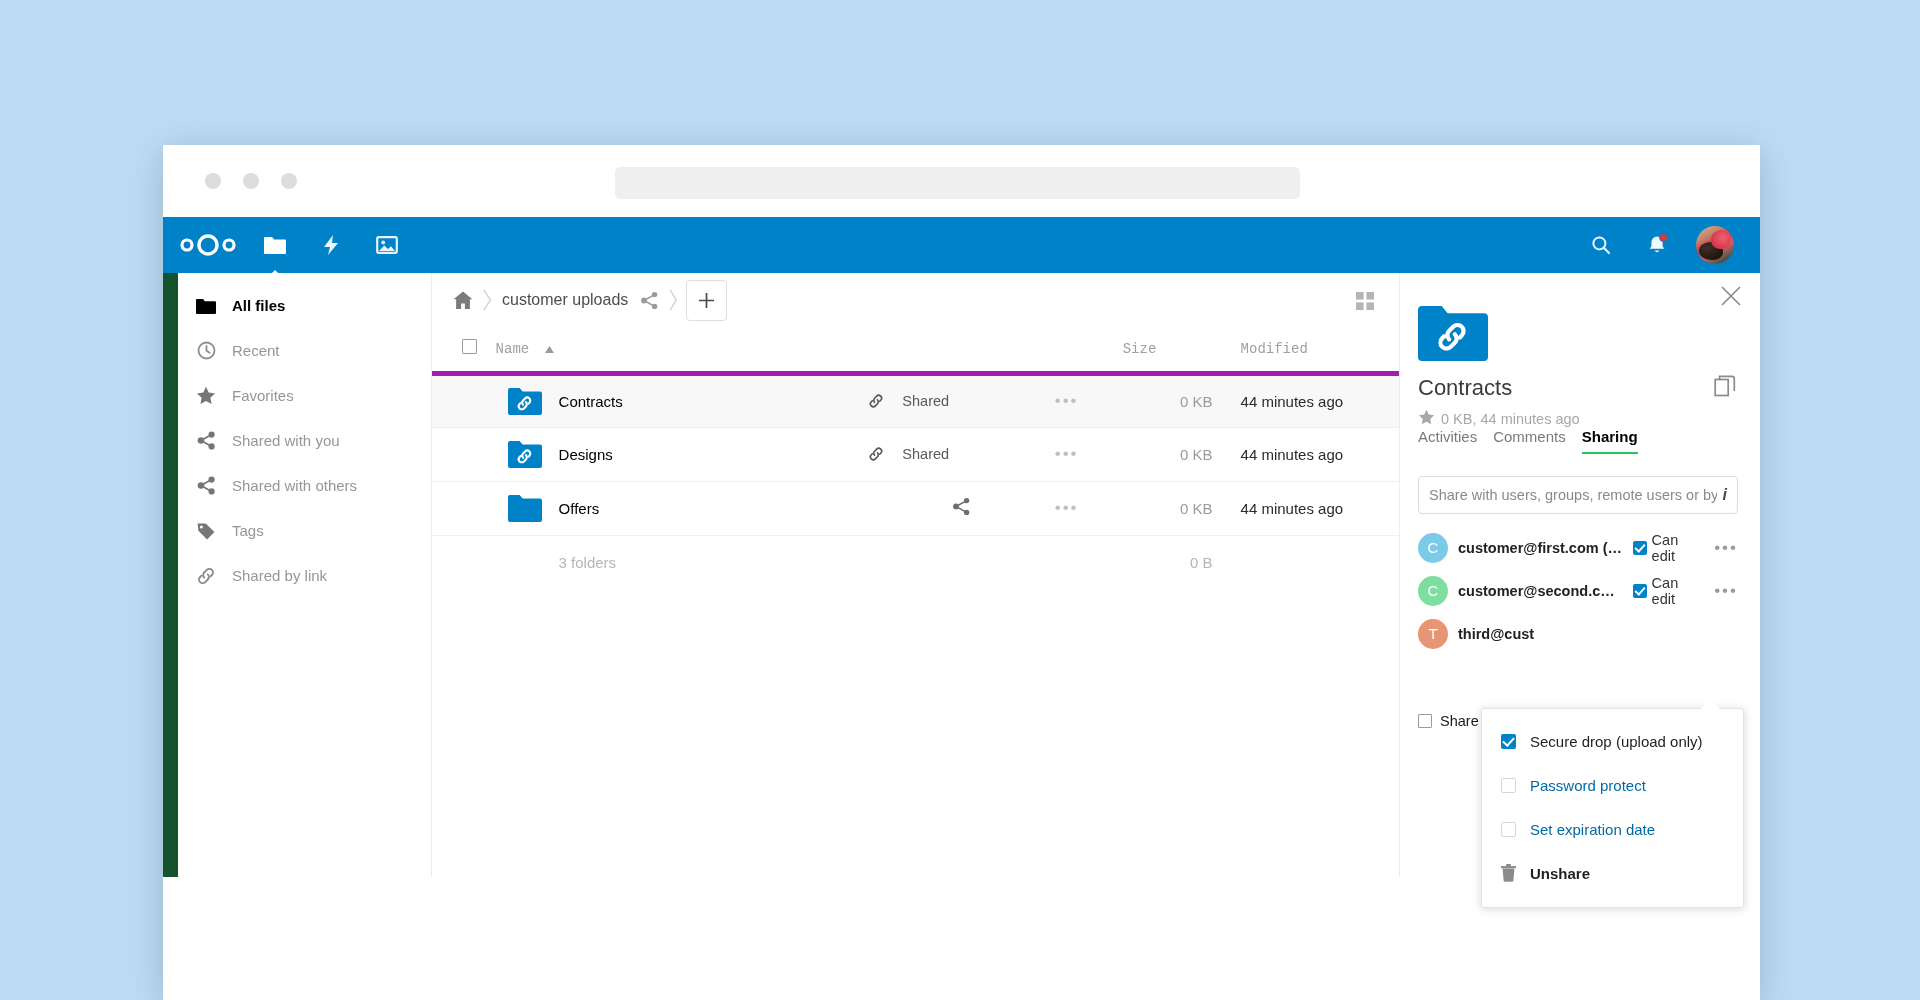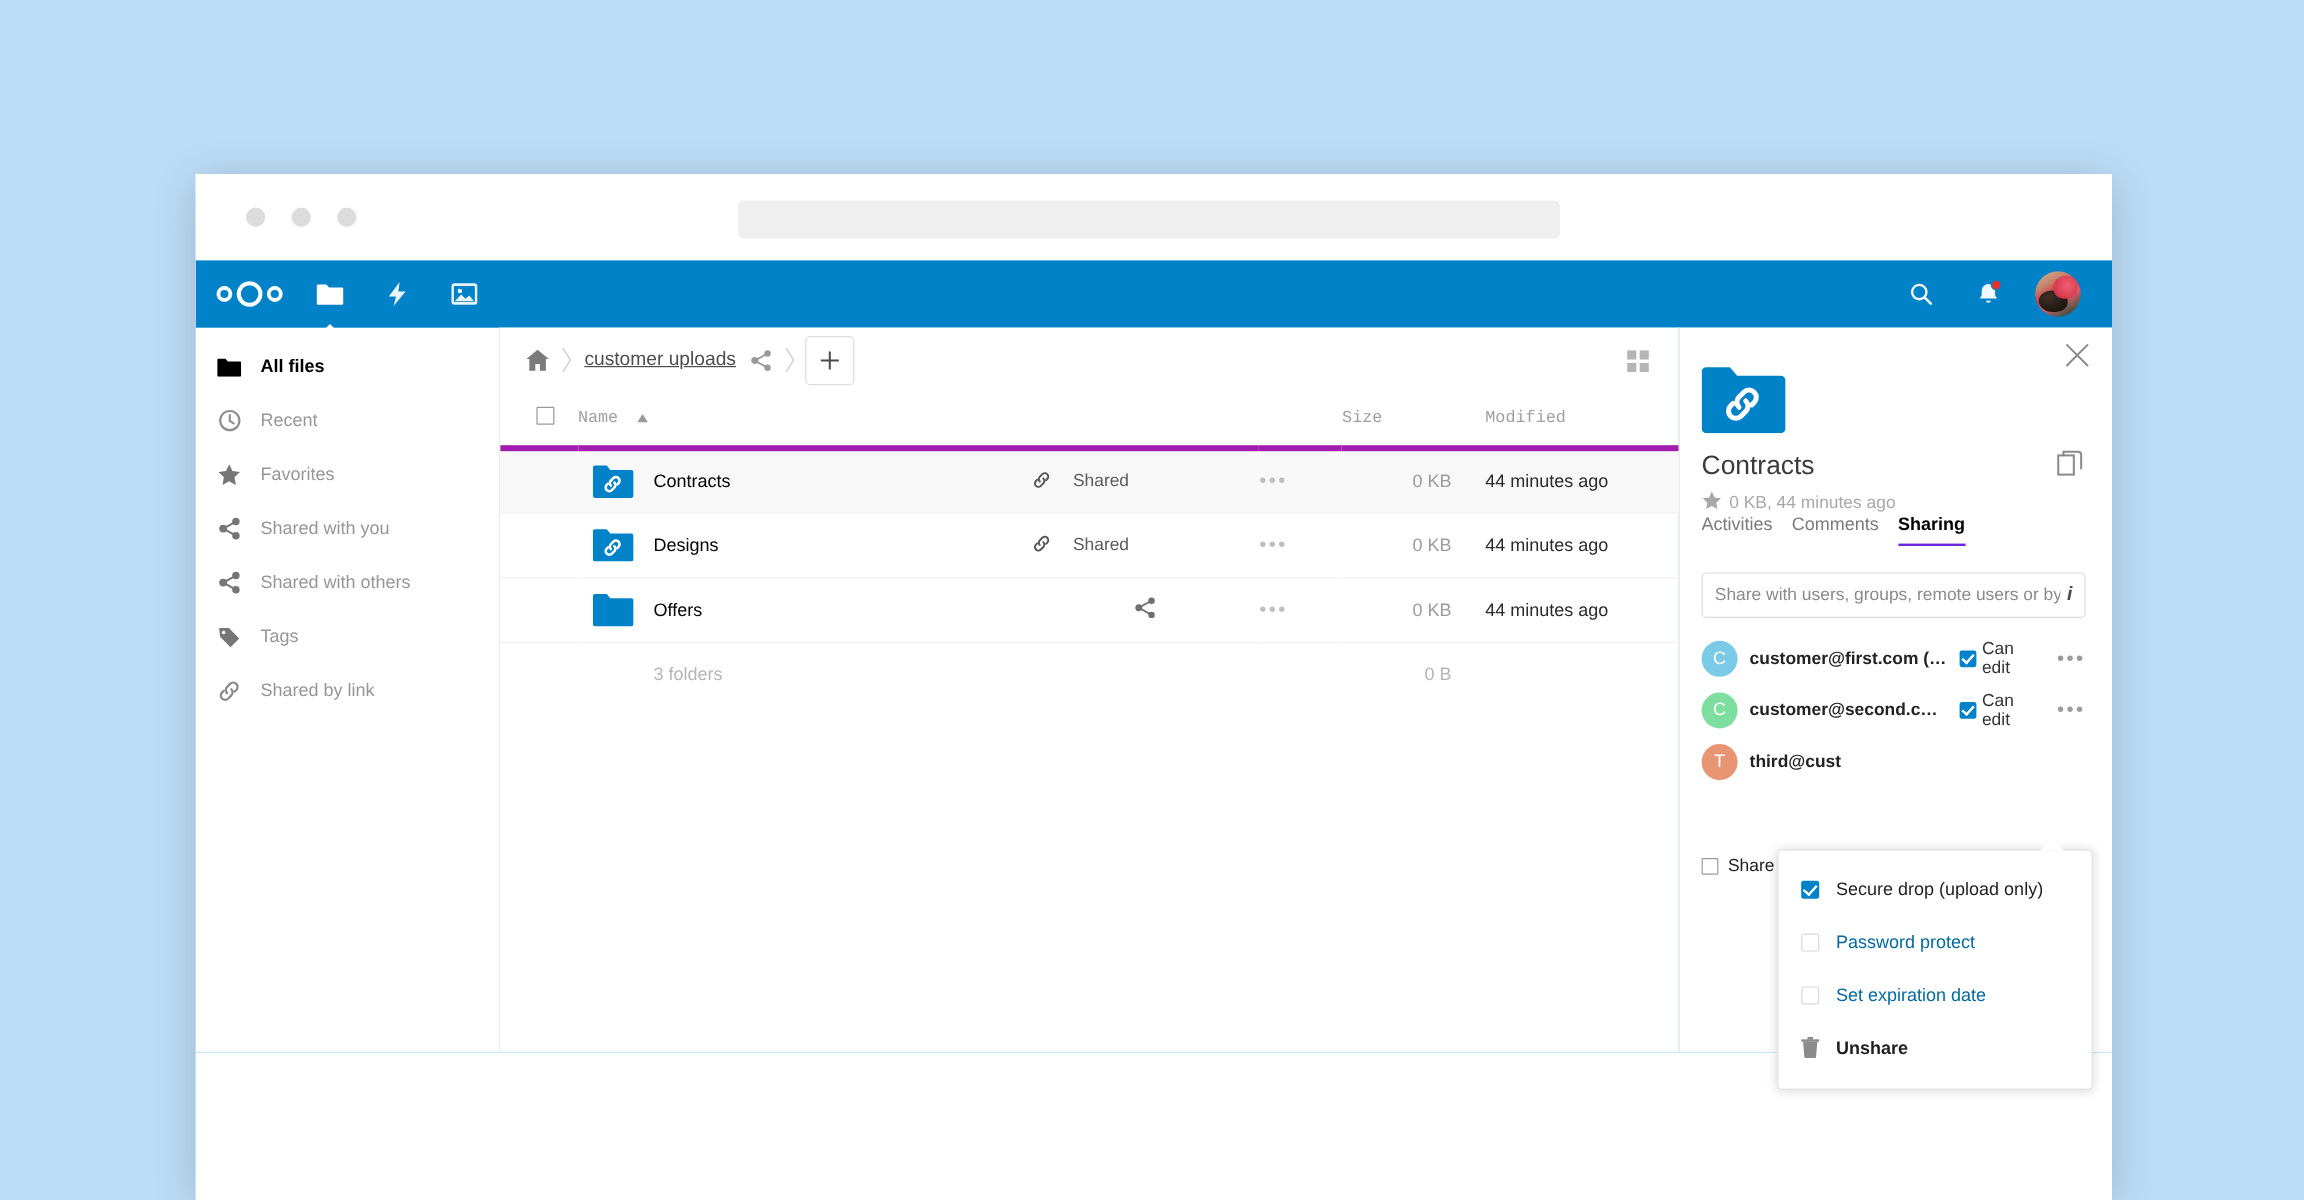--- a/index.html
+++ b/index.html
@@ -72,21 +72,21 @@
     width:62%; height:48%; border-radius:48% 46% 42% 50%;
     background: radial-gradient(ellipse at 34% 34%, #3d3028 0%, #221a14 62%, #140f0b 100%);
   }
   .avatar::after {
     content:''; position:absolute; right:8%; top:10%;
     width:52%; height:50%; border-radius:50% 42% 50% 46%;
     background: radial-gradient(ellipse at 60% 40%, #f05f74 0%, #d4384a 70%, #a8253a 100%);
   }
 
   
-  .appbody { display: flex; height: 604px; background: #0ea5e9; }
+  .appbody { display: flex; height: 604px; background: #14532d; padding-left: 15px; }
 
   
   .sidebar { width: 253px; background: #fff; padding-top: 10px; flex: 0 0 253px; }
   .navitem {
     display: flex; align-items: center;
     height: 45px; padding-left: 18px; gap: 16px;
     cursor: pointer;
   }
   .navicon { width: 20px; height: 20px; display:flex; align-items:center; justify-content:center; flex: 0 0 20px; }
   .navlabel { font-size: 15px; color: #969696; white-space: nowrap; }
@@ -94,21 +94,21 @@
 
   
   .filearea { flex: 1 1 auto; border-left: 1px solid #ededed; position: relative; background:#fff; }
   .breadcrumb {
     display: flex; align-items: center;
     height: 54px; padding-left: 18px; gap: 0px;
     position: relative;
   }
   .crumbhome { width: 26px; height: 26px; display:flex; align-items:center; justify-content:center; cursor:pointer; }
   .crumbsep { width: 22px; display:flex; align-items:center; justify-content:center; }
-  .crumbtext { font-size: 16px; color: #4d4d4d; cursor: pointer; padding: 0 4px; text-decoration: underline; }
+  .crumbtext { font-size: 16px; color: #4d4d4d; cursor: pointer; padding: 0 4px; }
   .crumbshare { width: 26px; height: 26px; display:flex; align-items:center; justify-content:center; cursor:pointer; margin-left:4px; }
   .addbtn {
     width: 41px; height: 41px; border: 1px solid #dedede; border-radius: 4px;
     background: #fff; display: flex; align-items: center; justify-content: center;
     cursor: pointer; margin-left: 2px;
   }
   .gridtoggle {
     position: absolute; right: 20px; top: 14px;
     width: 28px; height: 28px; display:flex; align-items:center; justify-content:center; cursor: pointer;
   }
@@ -149,21 +149,21 @@
     position: relative; background: #fff;
   }
   .closebtn { position: absolute; right: 16px; top: 12px; width: 24px; height: 24px; cursor: pointer; }
   .bigfolder { width: 70px; height: 56px; position: relative; margin-top: 16px; margin-bottom: 14px; }
   .dtitlerow { display: flex; align-items: flex-start; }
   .dtitle { font-size: 22px; color: #3b3b3b; font-weight: 400; }
   .copyicon { margin-left: auto; width: 24px; height: 24px; cursor: pointer; }
   .dsub { display: flex; align-items: center; gap: 6px; margin-top: 8px; color: #a8a8a8; font-size: 14.5px; }
   .tabs { display: flex; gap: 16px; }
   .tab { font-size: 15px; color: #7a7a7a; padding-bottom: 7px; cursor: pointer; }
-  .tab.active { color: #000; font-weight: 700; border-bottom: 2px solid #6d28d9; }
+  .tab.active { color: #000; font-weight: 700; border-bottom: 2px solid #22c55e; }
 
   .shareinput {
     margin-top: 22px; height: 38px;
     border: 1px solid #dcdcdc; border-radius: 4px;
     display: flex; align-items: center; padding: 0 10px;
     background: #fff;
   }
   .shareinput input {
     border: none; outline: none; flex: 1 1 auto;
     font-size: 14.5px; color: #6a6a6a;

